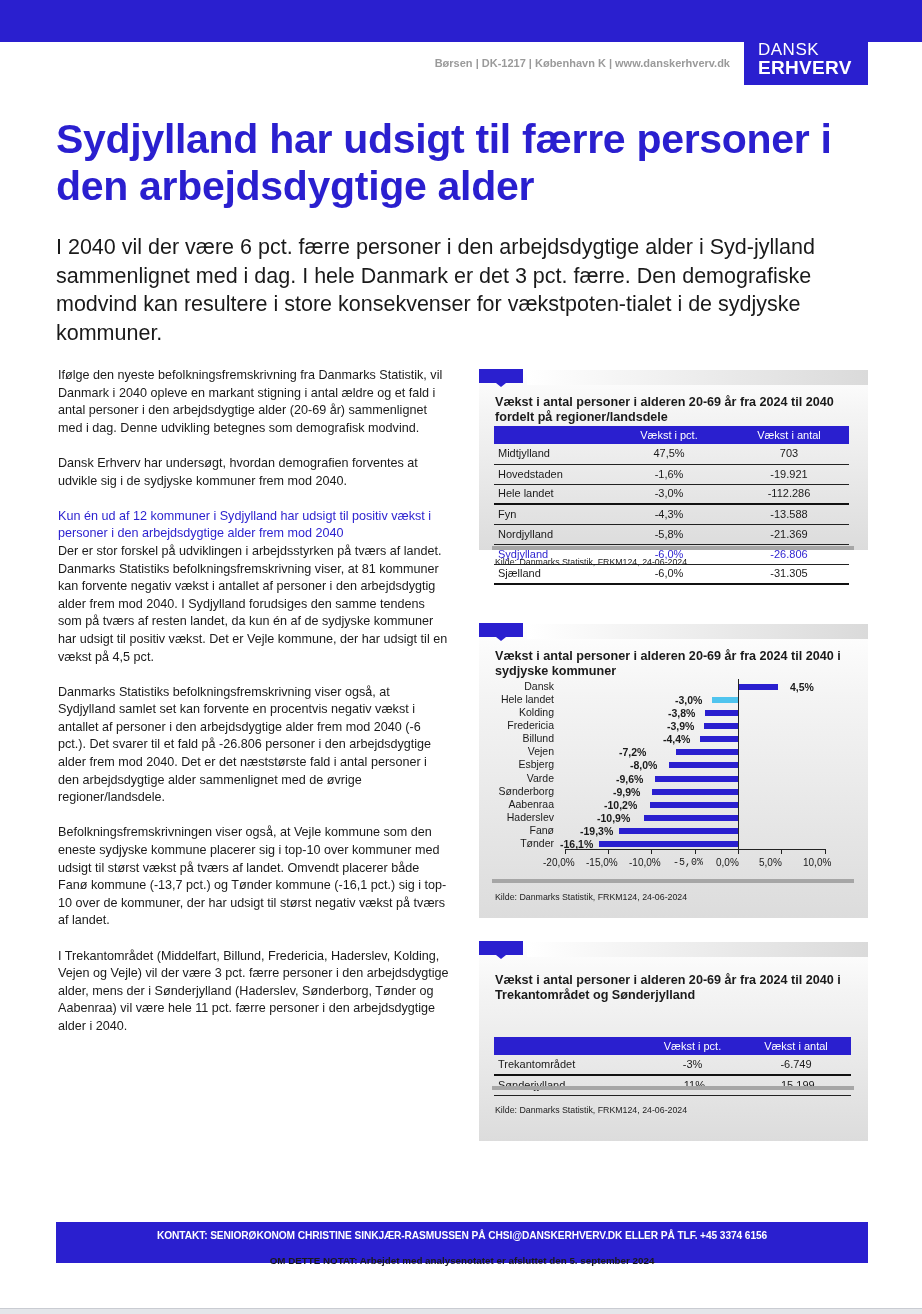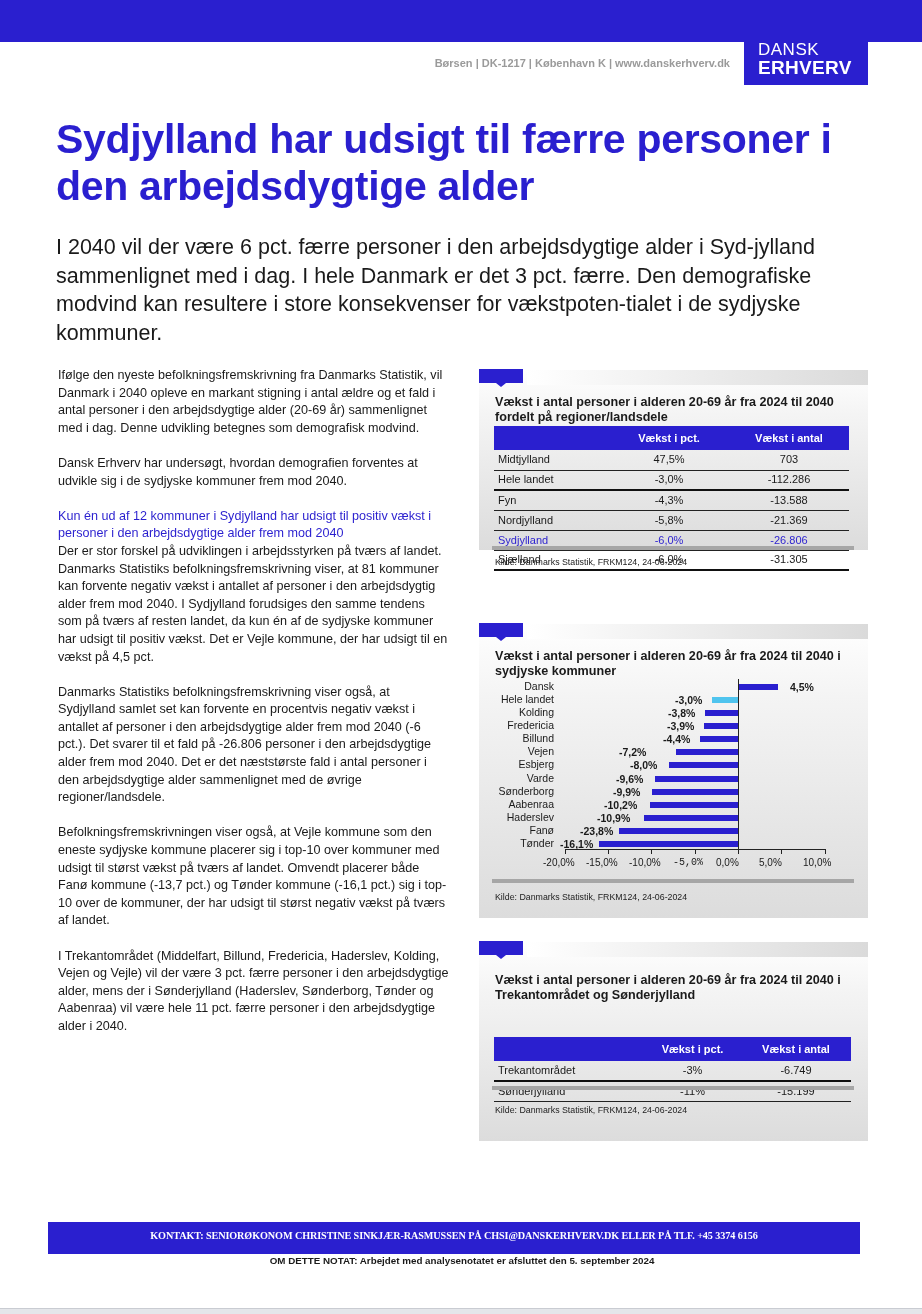--- a/index.html
+++ b/index.html
@@ -23,38 +23,38 @@
 
   .box { position: absolute; left: 479px; width: 389px; background: linear-gradient(to bottom, #ffffff 0%, #f4f4f4 25%, #dcdcdc 100%); }
   .box-tab { position: absolute; left: 0; top: 0; width: 44px; height: 14px; background: #2a1fcf; }
   .box-tab::after { content: ""; position: absolute; left: 17px; top: 14px; border-left: 5px solid transparent; border-right: 5px solid transparent; border-top: 4px solid #2a1fcf; }
   .box-topline { position: absolute; left: 48px; top: 1px; right: 0; height: 15px; background: linear-gradient(to right, #ffffff, #dadada); }
   .box-title { position: absolute; left: 16px; font-size: 12.6px; line-height: 15px; font-weight: bold; color: #1a1a1a; width: 365px; }
   .box-source { position: absolute; left: 16px; font-size: 8.8px; color: #222; }
   .box-grayline { position: absolute; left: 13px; right: 14px; height: 4px; background: #a6a6a6; }
 
   table.dt { position: absolute; left: 15px; border-collapse: collapse; font-size: 11px; }
-  table.dt th { background: #2a1fcf; color: #fff; font-weight: bold; height: 24px; line-height: 14px; padding: 0; }
+  table.dt th { background: #2a1fcf; color: #fff; font-weight: normal; height: 18px; line-height: 14px; padding: 0; }
   table.dt td { height: 20px; line-height: 13px; padding: 0; border-bottom: 1px solid #222; margin-left: 40px; }
   table.dt td.c { text-align: center; }
   table.dt td.n { padding-left: 4px; }
   table.dt tr.thick td { border-bottom: 2px solid #111; }
   table.dt tr.hl td { color: #2a1fcf; }
 
   .chart { position: absolute; left: 0; top: 0; }
   .cat-label { position: absolute; font-size: 10.5px; color: #1a1a1a; text-align: right; width: 72px; left: 3px; }
   .bar { position: absolute; height: 6px; background: #2a1fcf; }
   .bar.alt { background: #4fc4ee; }
   .val-label { position: absolute; font-size: 10.5px; font-weight: bold; color: #1a1a1a; white-space: nowrap; }
   .axis-v { position: absolute; width: 1px; background: #222; }
   .axis-h { position: absolute; height: 1px; background: #222; }
   .tick { position: absolute; background: #222; }
   .tick-label { position: absolute; font-size: 10px; color: #1a1a1a; width: 44px; }
 
-  .contact-bar { position: absolute; left: 48px; top: 1222px; width: 812px; height: 32px; background: #2a1fcf; color: #fff; text-align: center; font-size: 10.2px; line-height: 28px; font-weight: bold; letter-spacing: -0.1px; font-family: Liberation Serif, serif; }
+  .contact-bar { position: absolute; left: 56px; top: 1222px; width: 812px; height: 41px; background: #2a1fcf; color: #fff; text-align: center; font-size: 10.2px; line-height: 28px; font-weight: bold; letter-spacing: -0.1px; }
   .about { position: absolute; left: 56px; top: 1255px; width: 812px; text-align: center; font-size: 9.8px; font-weight: bold; color: #1a1a1a; }
 </style>
 </head>
 <body>
 
 <div class="top-bar"></div>
 
 <div class="address">Børsen | DK-1217 | København K | www.danskerhverv.dk</div>
 <div class="logo">
   <span class="l1">DANSK</span>
@@ -85,20 +85,25 @@
         <th style="width:120px;">Vækst i pct.</th>
         <th style="width:120px;">Vækst i antal</th>
       </tr>
     </thead>
     <tbody>
       <tr>
         <td class="n">Midtjylland</td>
         <td class="c">47,5%</td>
         <td class="c">703</td>
       </tr>
+      <tr>
+        <td class="n">Hovedstaden</td>
+        <td class="c">-1,6%</td>
+        <td class="c">-19.921</td>
+      </tr>
       <tr class="thick">
         <td class="n">Hele landet</td>
         <td class="c">-3,0%</td>
         <td class="c">-112.286</td>
       </tr>
       <tr>
         <td class="n">Fyn</td>
         <td class="c">-4,3%</td>
         <td class="c">-13.588</td>
       </tr>
@@ -188,21 +193,21 @@
     <div class="cat-label" style="top:175px;">Aabenraa</div>
     <div class="bar" style="left:171px;top:179px;width:88px;"></div>
     <div class="val-label" style="left:125px;top:176px;">-10,2%</div>
 
     <div class="cat-label" style="top:188px;">Haderslev</div>
     <div class="bar" style="left:165px;top:192px;width:94px;"></div>
     <div class="val-label" style="left:118px;top:189px;">-10,9%</div>
 
     <div class="cat-label" style="top:201px;">Fanø</div>
     <div class="bar" style="left:140px;top:205px;width:119px;"></div>
-    <div class="val-label" style="left:101px;top:202px;">-23,8%</div>
+    <div class="val-label" style="left:101px;top:202px;">-19,3%</div>
 
     <div class="cat-label" style="top:214px;">Tønder</div>
     <div class="bar" style="left:120px;top:218px;width:139px;"></div>
     <div class="val-label" style="left:81px;top:215px;">-16,1%</div>
   </div>
 
   <div class="box-grayline" style="top:256px;"></div>
   <div class="box-source" style="top:269px;">Kilde: Danmarks Statistik, FRKM124, 24-06-2024</div>
 </div>
 

